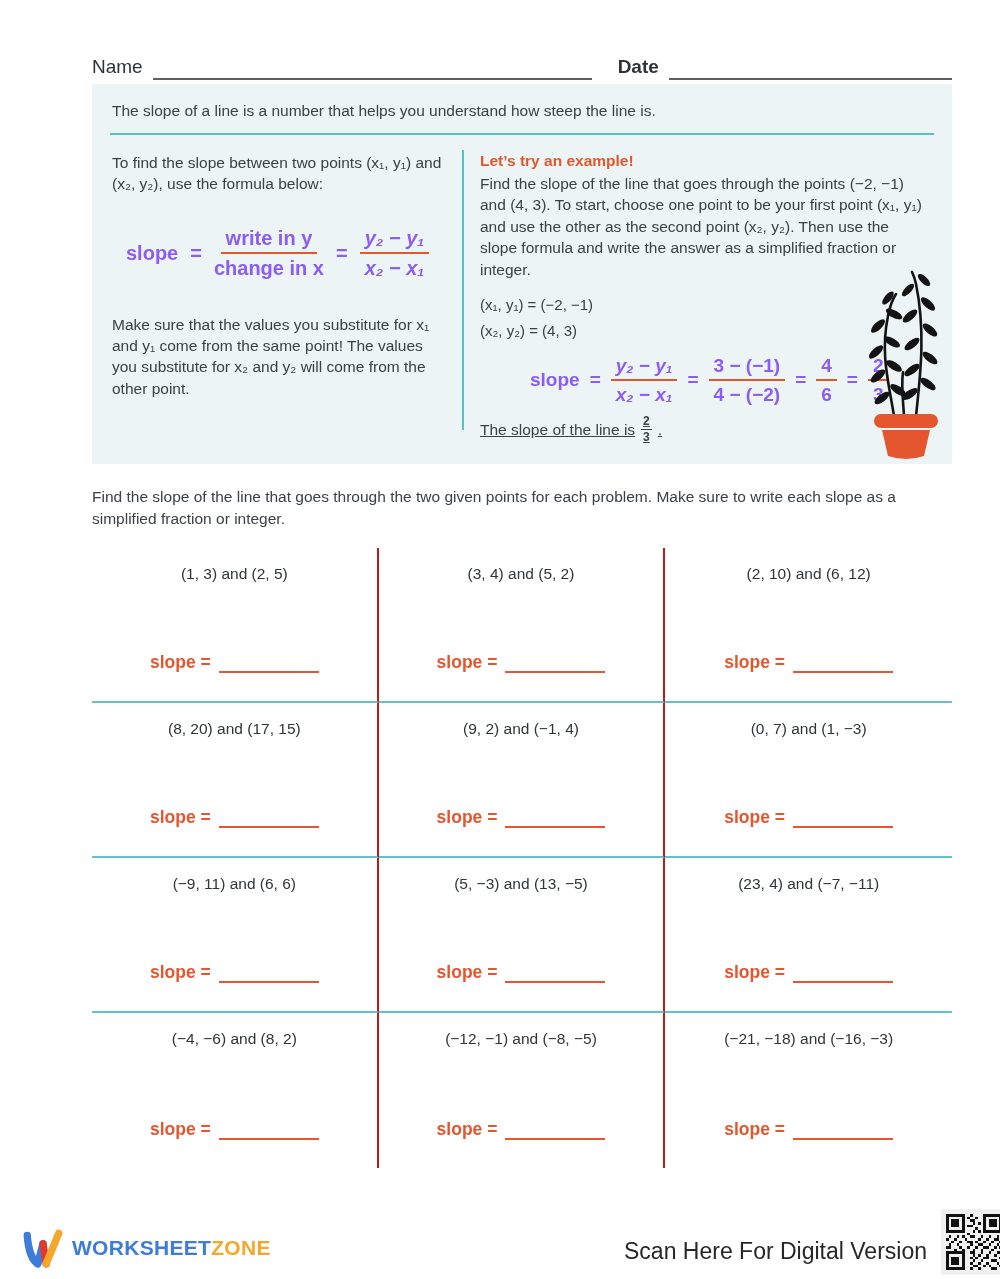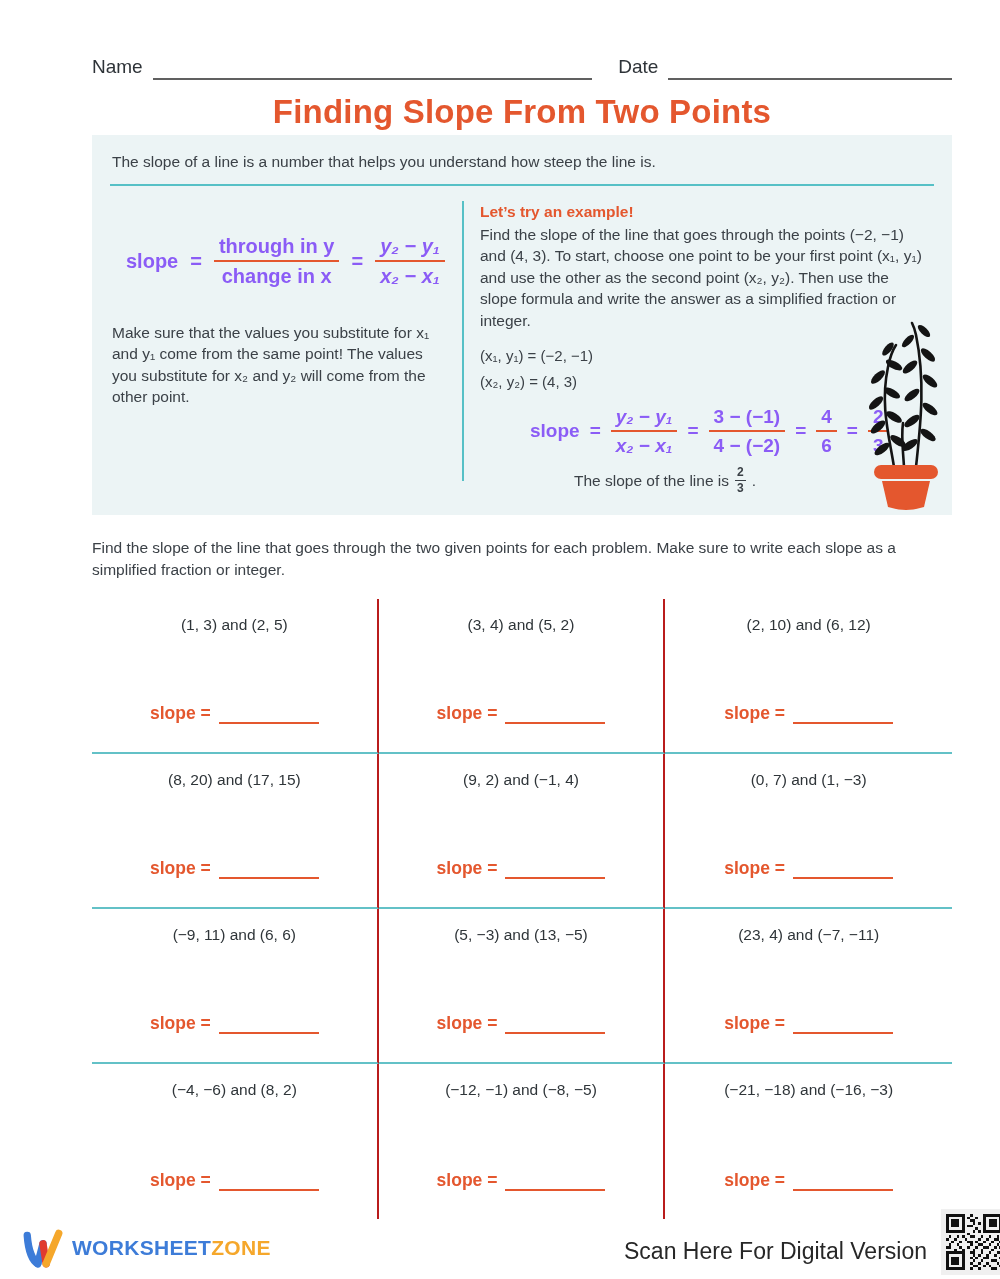--- a/index.html
+++ b/index.html
@@ -8,21 +8,21 @@
     font-family:"Liberation Sans","DejaVu Sans",sans-serif;color:#3B4147;padding-left:32px;
   }
   .content{padding:56px 60px 0;}
 
   
   .name-date{display:flex;align-items:flex-end;font-size:19px;color:#2E3338;}
   .nd-label{padding-bottom:2px;}
   .blankline{border-bottom:2px solid #606060;height:22px;}
   .line-name{flex:1.55;margin-left:10px;}
   .line-date{flex:1;margin-left:10px;}
-  .date-label{margin-left:26px;}
+  .date-label{margin-left:26px;font-weight:bold;}
 
   
   .title{text-align:center;color:#E4572E;font-size:33px;font-weight:800;margin:13px 0 0;letter-spacing:.2px;}
 
   
   .info-box{background:#ECF4F5;margin-top:4px;padding:15px 18px 18px;position:relative;}
   .intro{font-size:15.5px;margin:3px 0 13px;padding-left:2px;}
   .hdiv{height:2px;background:#56C0C6;}
   .cols{display:flex;margin-top:15px;}
   .col-left{width:352px;padding:2px 16px 0 2px;box-sizing:border-box;}
@@ -34,21 +34,21 @@
   .formula{display:flex;align-items:center;gap:12px;color:#8b5cf6;font-weight:bold;font-size:20px;margin:32px 0 0 14px;}
   .frac{display:inline-flex;flex-direction:column;align-items:center;line-height:1.12;}
   .frac .num{border-bottom:2px solid #E4572E;padding:0 5px 3px;}
   .frac .den{padding-top:3px;}
   .it{font-style:italic;}
 
   .ex-title{color:#E4572E;font-weight:bold;font-size:15.5px;margin:0 0 3px;}
   .pt-line{font-size:15px;margin:16px 0 0;}
   .pt-line2{margin-top:9px;}
   .ex-formula{font-size:19px;margin:16px 0 10px 50px;gap:10px;}
-  .result{font-size:15.5px;display:flex;align-items:center;justify-content:center;gap:6px;margin:6px 80px 2px 0;}
+  .result{font-size:15.5px;display:flex;align-items:center;justify-content:flex-start;gap:6px;margin:6px 80px 2px 0;text-decoration:underline;}
   .frac-sm{display:inline-flex;flex-direction:column;align-items:center;font-size:12px;line-height:1.05;font-weight:bold;}
   .frac-sm .num{border-bottom:1.5px solid #3B4147;padding:0 2px 1px;}
   .frac-sm .den{padding-top:1px;}
 
   .plant{position:absolute;right:-14px;bottom:2px;pointer-events:none;}
 
   
   .instructions{font-size:15.5px;line-height:1.42;margin:22px 0 0;}
 
   
@@ -76,32 +76,32 @@
 <div class="page">
   <div class="content">
 
     <div class="name-date">
       <span class="nd-label">Name</span>
       <span class="blankline line-name"></span>
       <span class="nd-label date-label">Date</span>
       <span class="blankline line-date"></span>
     </div>
 
-    <h1 class="title">Finding Slope From Two Points</h1>
 
     <div class="info-box">
       <p class="intro">The slope of a line is a number that helps you understand how steep the line is.</p>
       <div class="hdiv"></div>
       <div class="cols">
         <div class="col-left">
+          <p class="para">To find the slope between two points (x₁, y₁) and (x₂, y₂), use the formula below:</p>
           <div class="formula">
             <span>slope</span>
             <span>=</span>
             <span class="frac">
-              <span class="num">through in y</span>
+              <span class="num">write in y</span>
               <span class="den">change in x</span>
             </span>
             <span>=</span>
             <span class="frac it">
               <span class="num">y₂ − y₁</span>
               <span class="den">x₂ − x₁</span>
             </span>
           </div>
           <p class="para para2">Make sure that the values you substitute for x₁ and y₁ come from the same point! The values you substitute for x₂ and y₂ will come from the other point.</p>
         </div>

